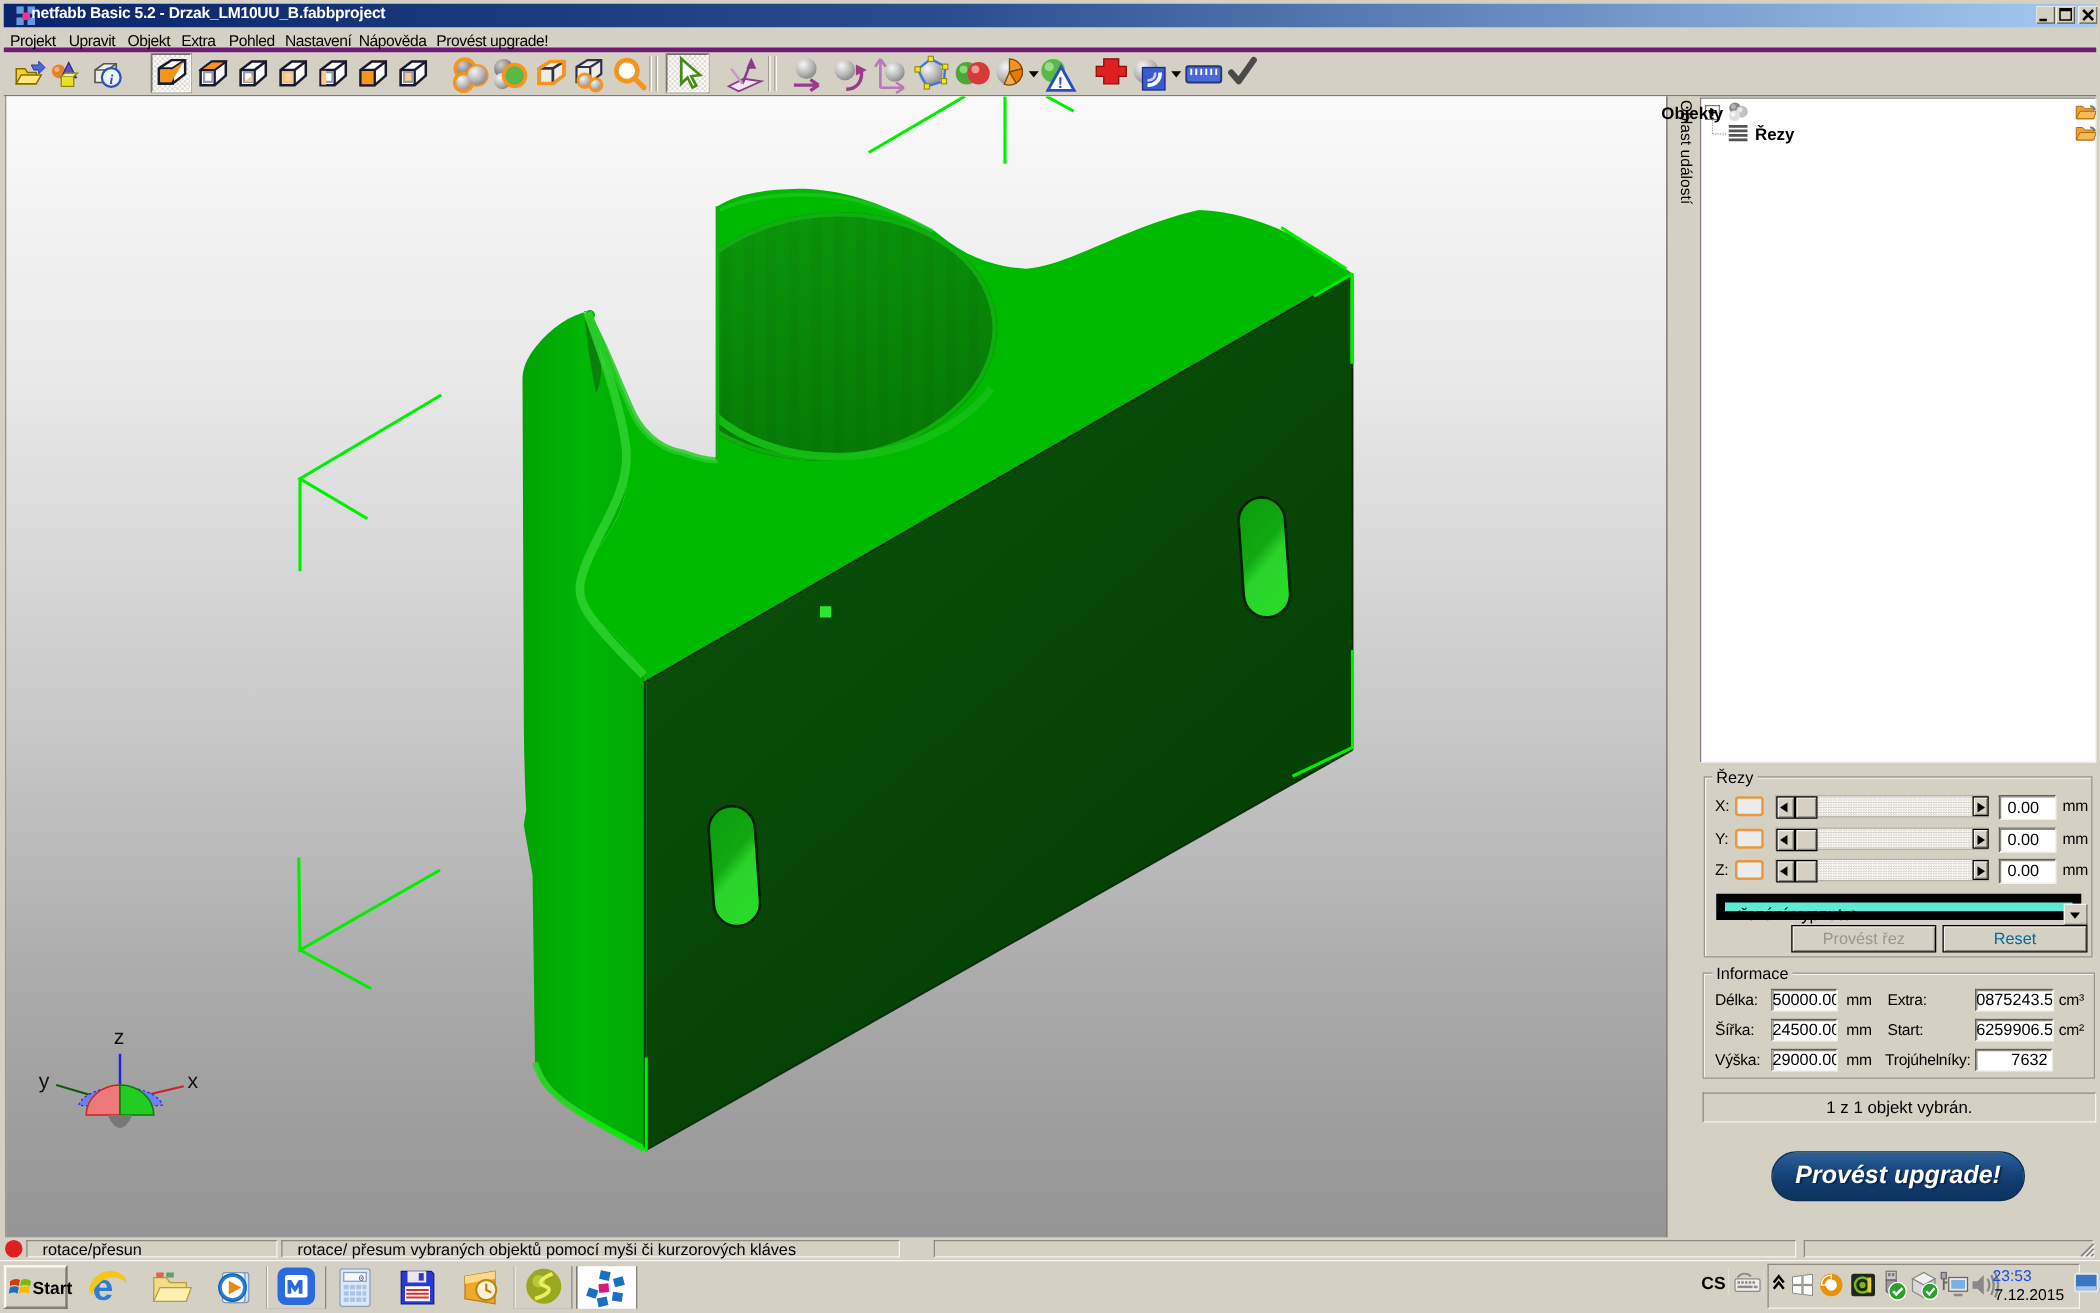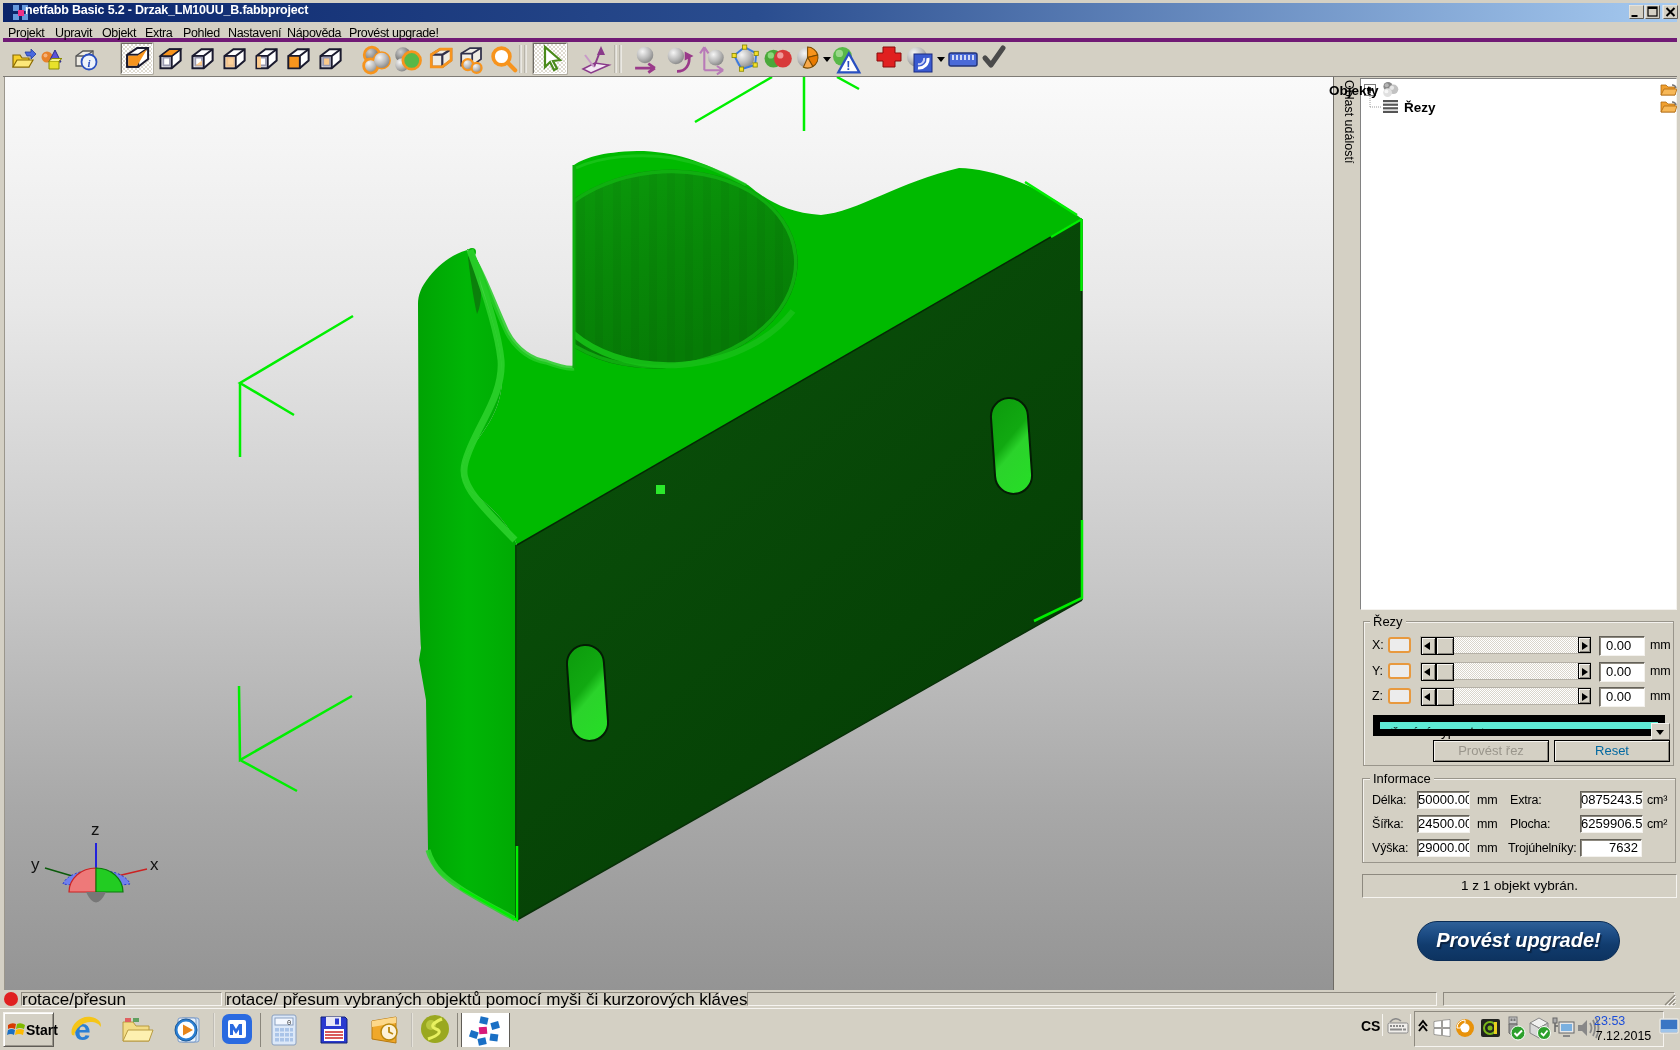--- a/index.html
+++ b/index.html
@@ -19,21 +19,21 @@
 .fld{position:absolute;background:#fff;border:1px solid;border-color:#636058 #f4f2ee #f4f2ee #636058;box-shadow:inset 1px 1px 0 #8d897f;font-size:13px;color:#000}
 .lbl{position:absolute;font-size:12.5px;letter-spacing:-0.2px;color:#000;white-space:nowrap}
 .btn3{position:absolute;background:#d4d0c4;border:1px solid #000;box-shadow:inset 1px 1px 0 #f6f4f0,inset -1px -1px 0 #88857d;font-size:13px;color:#0369a1;text-align:center}
 .sbar{position:absolute;width:171px;height:18px;background:repeating-conic-gradient(#ffffff 0% 25%,#d9d5cb 0% 50%) 0 0/2px 2px;border:1px solid #b5b1a7}
 .sbar:before{content:"";position:absolute;left:0;top:0;width:13px;height:16px;background:#d4d0c4;border:1px solid #000;box-shadow:inset 1px 1px 0 #f6f4f0,inset -1px -1px 0 #88857d}
 .sbar:after{content:"";position:absolute;left:15px;top:0;width:16px;height:16px;background:#d4d0c4;border:1px solid #000;box-shadow:inset 1px 1px 0 #f6f4f0,inset -1px -1px 0 #88857d}
 .sarrL{position:absolute;left:3px;top:5px;width:0;height:0;border-style:solid;border-width:4px 6px 4px 0;border-color:transparent #000 transparent transparent;z-index:2}
 .sarrR{position:absolute;left:161px;top:5px;width:0;height:0;border-style:solid;border-width:4px 0 4px 6px;border-color:transparent transparent transparent #000;z-index:2}
 .sbtnR{position:absolute;left:157px;top:0px;width:13px;height:16px;background:#d4d0c4;border:1px solid #000;box-shadow:inset 1px 1px 0 #f6f4f0,inset -1px -1px 0 #88857d}
 #statusbar{position:absolute;left:0px;top:990px;width:1680px;height:18px;background:#d4d0c4}
-.scell{position:absolute;top:2px;height:14px;border:1px solid;border-color:#8d897f #f6f4f0 #f6f4f0 #8d897f;font-size:17px;color:#000;white-space:nowrap;padding-left:0;line-height:13px}
+.scell{position:absolute;top:2px;height:14px;border:1px solid;border-color:#8d897f #f6f4f0 #f6f4f0 #8d897f;font-size:13px;color:#000;white-space:nowrap;padding-left:12px;line-height:13px}
 #taskbar{position:absolute;left:0;top:1008px;width:1680px;height:42px;background:#d4d0c4;border-top:1px solid #f6f4f0}
 </style></head>
 <body>
 <div id="win">
   <div id="titlebar"></div>
   <svg class="abs" style="left:13px;top:5px" width="16" height="16" viewBox="0 0 16 16">
     <rect x="0" y="0" width="6" height="6" fill="#6699dd"></rect>
       <rect x="9" y="0" width="6" height="6" fill="#6699dd"></rect>
     <rect x="0" y="9" width="6" height="6" fill="#6699dd"></rect>
       <rect x="9" y="9" width="6" height="6" fill="#6699dd"></rect>
@@ -477,21 +477,21 @@
   <div class="lbl" style="left:1372px;top:793px">Délka:</div>
   <div class="lbl" style="left:1372px;top:817px">Šířka:</div>
   <div class="lbl" style="left:1372px;top:841px">Výška:</div>
   <div class="fld" style="left:1417px;top:791px;width:53px;height:18px;text-align:right;padding:0 2px 0 0;line-height:16px;overflow:hidden">50000.00</div>
   <div class="fld" style="left:1417px;top:815px;width:53px;height:18px;text-align:right;padding:0 2px 0 0;line-height:16px;overflow:hidden">24500.00</div>
   <div class="fld" style="left:1417px;top:839px;width:53px;height:18px;text-align:right;padding:0 2px 0 0;line-height:16px;overflow:hidden">29000.00</div>
   <div class="lbl" style="left:1477px;top:793px">mm</div>
   <div class="lbl" style="left:1477px;top:817px">mm</div>
   <div class="lbl" style="left:1477px;top:841px">mm</div>
   <div class="lbl" style="left:1510px;top:793px">Extra:</div>
-  <div class="lbl" style="left:1510px;top:817px">Plocha:</div>
+  <div class="lbl" style="left:1510px;top:817px">Start:</div>
   <div class="lbl" style="left:1508px;top:841px">Trojúhelníky:</div>
   <div class="fld" style="left:1580px;top:791px;width:63px;height:18px;text-align:right;padding:0 1px 0 0;line-height:16px;overflow:hidden">0875243.52</div>
   <div class="fld" style="left:1580px;top:815px;width:63px;height:18px;text-align:right;padding:0 1px 0 0;line-height:16px;overflow:hidden">6259906.56</div>
   <div class="fld" style="left:1580px;top:839px;width:62px;height:18px;text-align:right;padding:0 3px 0 0;line-height:16px;overflow:hidden">7632</div>
   <div class="lbl" style="left:1647px;top:793px">cm³</div>
   <div class="lbl" style="left:1647px;top:817px">cm²</div>
 
   <div class="abs" style="left:1362px;top:874px;width:315px;height:24px;border:1px solid;border-color:#8d897f #f6f4f0 #f6f4f0 #8d897f;text-align:center;font-size:13.5px;line-height:22px">1 z 1 objekt vybrán.</div>
 
   <div class="abs" style="left:1417px;top:921px;width:203px;height:40px;border-radius:20px;background:linear-gradient(180deg,#2e6098 0%,#1b4a82 35%,#113c6e 60%,#0d3360 100%);border:1px solid #0a2c55"></div>

